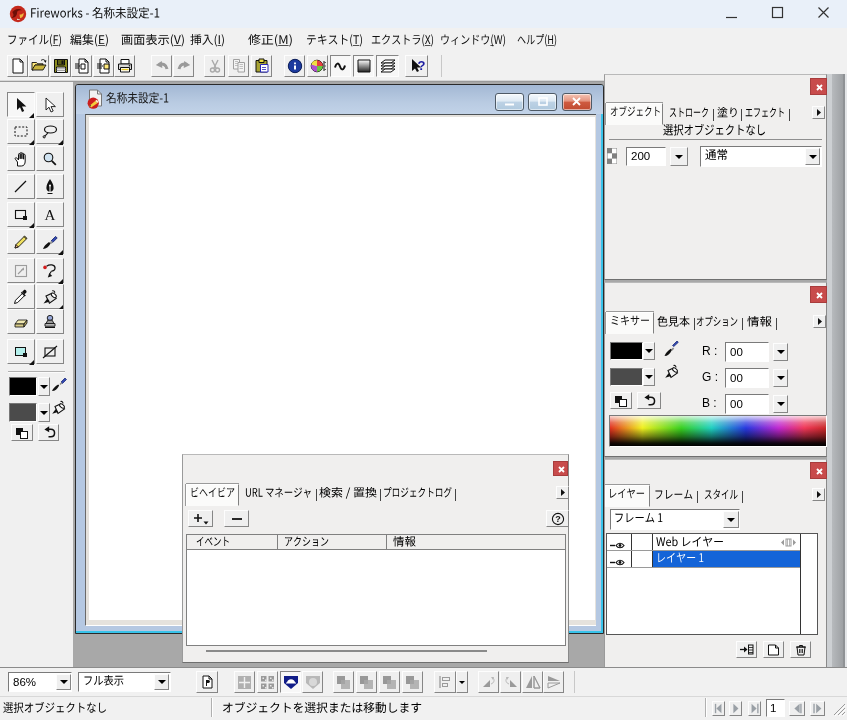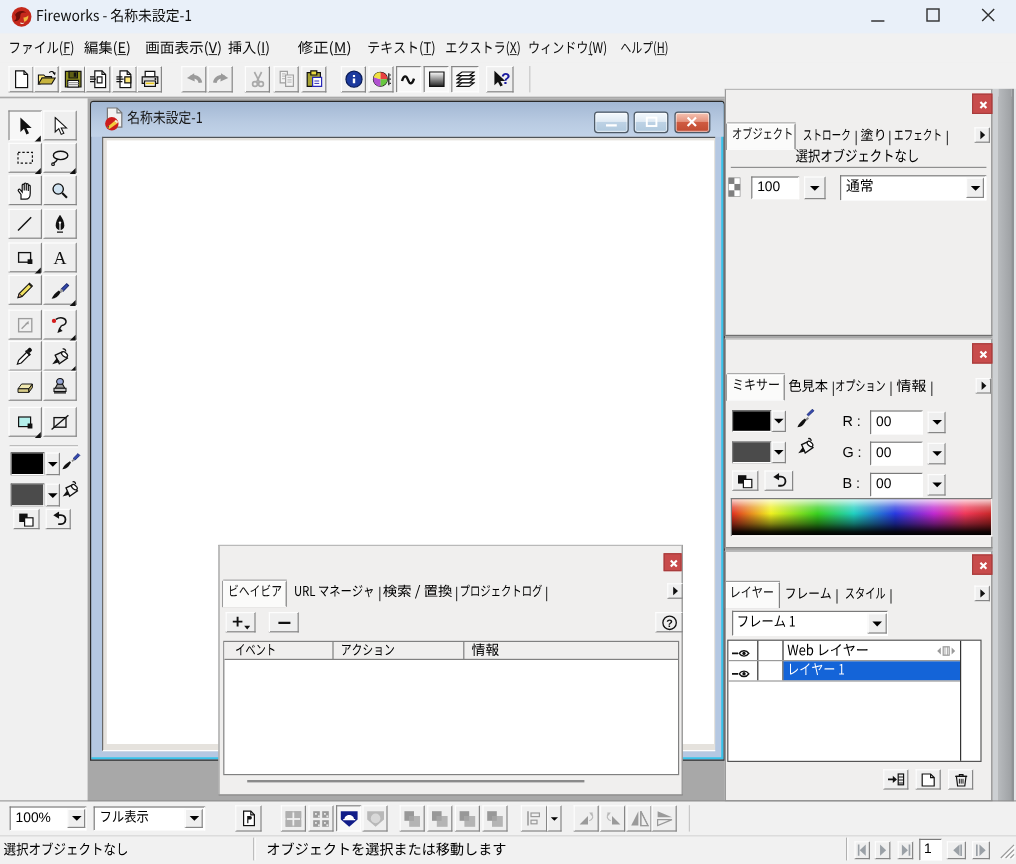--- a/index.html
+++ b/index.html
@@ -693,21 +693,21 @@
       </g>
     </svg>
 <div style="left:609px;top:139px;width:213px;height:1px;background:#8f8f8f"></div>
 <svg class="jt" style="left:607px;top:148px" width="10" height="16" viewBox="0 0 10 16">
       <rect width="10" height="16" fill="#fff" stroke="#888" stroke-width="1"></rect>
       <rect x="0" y="0" width="5" height="5.3" fill="#808080"></rect>
       <rect x="5" y="5.3" width="5" height="5.3" fill="#808080"></rect>
       <rect x="0" y="10.6" width="5" height="5.3" fill="#808080"></rect>
     </svg>
 <div style="left:626px;top:147px;width:40px;height:19px;background:#fff;border:1px solid;border-color:#7a7a7a #fff #fff #7a7a7a"></div>
-<div class="ht" style="left:631px;top:150px;font-size:11.5px;color:#000;">100</div>
+<div class="ht" style="left:631px;top:150px;font-size:11.5px;color:#000;">200</div>
 <div class="rb" style="left:670px;top:147px;width:18px;height:19px;">
       <span class="tri" style="border-top-color:#000;border-width:4px 4px 0 4px"></span>
     </div>
 <div style="left:700px;top:146px;width:122px;height:21px;background:#fff;border:1px solid;border-color:#7a7a7a #fff #fff #7a7a7a"></div>
 <svg class="jt" style="left:705px;top:149px" width="24" height="15">
       <g fill="#000" transform="translate(0 10.08) scale(0.0115 -0.012)">
         <use href="#q65" x="0"></use>
         <use href="#q66" x="1000"></use>
       </g>
     </svg>
@@ -1016,21 +1016,21 @@
         <use href="#q74" x="0"></use>
         <use href="#q75" x="1000"></use>
       </g>
     </svg>
 <div style="left:277px;top:535px;width:1px;height:15px;background:#808080"></div>
 <div style="left:386px;top:535px;width:1px;height:15px;background:#808080"></div>
 <div style="left:206px;top:650px;width:281px;height:2px;background:#8a8a8a"></div>
 <div style="left:0px;top:667px;width:847px;height:1px;background:#8b8b8b"></div>
 <div style="left:0px;top:668px;width:847px;height:28px;background:#f1f1f1"></div>
 <div style="left:8px;top:672px;width:64px;height:20px;background:#fff;border:1px solid;border-color:#7a7a7a #fff #fff #7a7a7a"></div>
-<div class="ht" style="left:13px;top:676px;font-size:11.5px;color:#000;">100%</div>
+<div class="ht" style="left:13px;top:676px;font-size:11.5px;color:#000;">86%</div>
 <div class="rb" style="left:56px;top:674px;width:15px;height:16px;">
       <span class="tri" style="border-top-color:#000;border-width:4px 4px 0 4px"></span>
     </div>
 <div style="left:78px;top:672px;width:93px;height:20px;background:#fff;border:1px solid;border-color:#7a7a7a #fff #fff #7a7a7a"></div>
 <svg class="jt" style="left:83px;top:675px" width="42" height="14">
       <g fill="#000" transform="translate(0 9.66) scale(0.01025 -0.0115)">
         <use href="#q16" x="0"></use>
         <use href="#q19" x="1000"></use>
         <use href="#q27" x="2000"></use>
         <use href="#q28" x="3000"></use>

